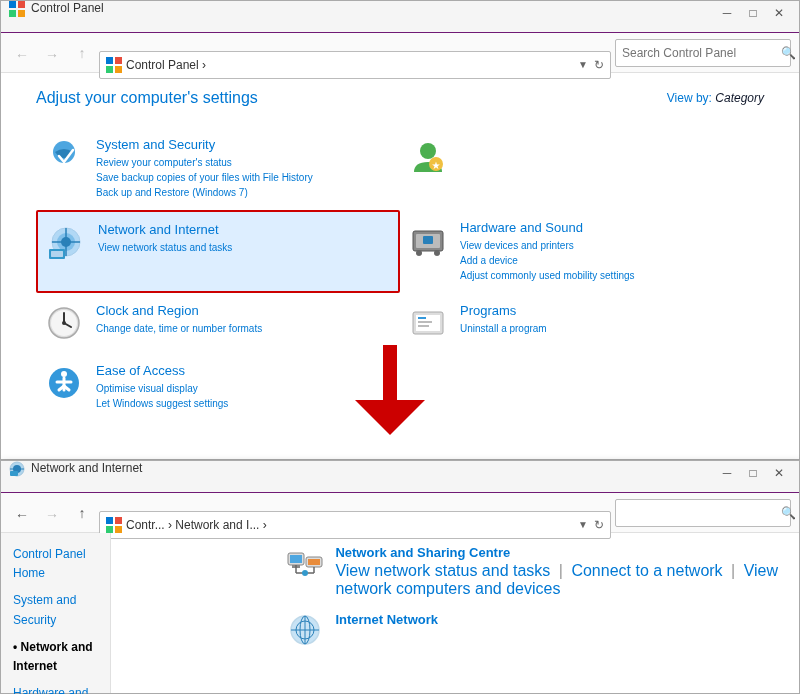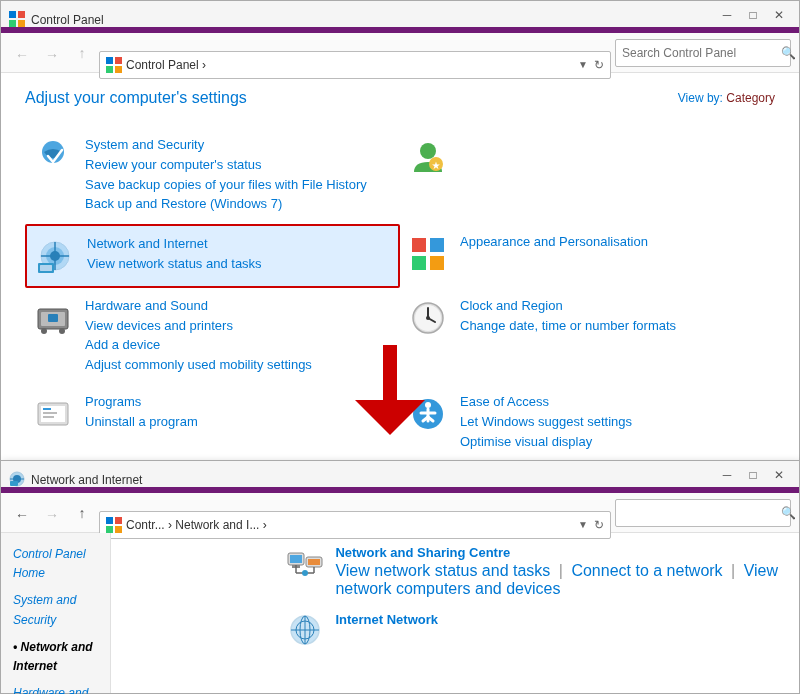--- a/index.html
+++ b/index.html
@@ -8,23 +8,23 @@
     
     .window {
       background: #fff;
       border: 1px solid #aaa;
       box-shadow: 2px 2px 8px rgba(0,0,0,0.2);
       position: absolute;
     }
 
     .title-bar {
       background: #f5f5f5;
-      border-bottom: 6px solid #701a75;
-      display: flex;
-      align-items: flex-end;
+      border-bottom: 1px solid #701a75;
+      display: flex;
+      align-items: flex-start;
       height: 32px;
       padding: 0 8px;
       gap: 6px;
     }
     .title-bar-icon { width: 16px; height: 16px; }
     .title-bar-text { flex: 1; font-size: 12px; color: #333; }
     .title-bar-controls { display: flex; gap: 2px; }
     .title-bar-btn {
       width: 24px; height: 24px; border: none; background: transparent;
       cursor: pointer; font-size: 12px; color: #555;
@@ -82,21 +82,21 @@
       background: transparent;
     }
     .search-icon-btn { color: #666; font-size: 12px; cursor: pointer; }
 
     
     .main-window {
       top: 0; left: 0; width: 800px; height: 460px;
     }
 
     .content-area {
-      padding: 16px 24px;
+      padding: 16px 35px;
       background: #fff;
     }
     .page-header {
       display: flex;
       justify-content: space-between;
       align-items: center;
       margin-bottom: 20px;
     }
     .page-title { color: #0078d4; font-size: 16px; font-weight: normal; }
     .view-by { font-size: 12px; color: #333; }
@@ -115,21 +115,21 @@
       cursor: pointer;
       border-radius: 2px;
     }
     .category-item.highlighted {
       background: #ddeeff;
       border: 2px solid #cc0000;
     }
     .cat-icon { width: 40px; height: 40px; flex-shrink: 0; display: flex; align-items: center; justify-content: center; }
     .cat-content {}
     .cat-title { color: #0078d4; font-size: 13px; font-weight: 500; margin-bottom: 3px; }
-    .cat-link { color: #0078d4; font-size: 13px; display: block; line-height: 1.5; text-decoration: none; cursor: pointer; }
+    .cat-link { color: #0078d4; font-size: 10px; display: block; line-height: 1.5; text-decoration: none; cursor: pointer; }
 
     
     .arrow-overlay {
       position: absolute;
       left: 350px;
       top: 340px;
       z-index: 100;
     }
 
     
@@ -144,21 +144,20 @@
       padding: 8px 0;
       float: left;
       height: 100%;
     }
     .sidebar-item {
       padding: 4px 12px;
       font-size: 12px;
       color: #0078d4;
       cursor: pointer;
       line-height: 1.6;
-      font-style: italic;
     }
     .sidebar-item.active { font-weight: bold; color: #000; }
     .sidebar-item.active::before { content: '• '; }
 
     .main-content {
       margin-left: 160px;
       padding: 12px 16px;
     }
 
     .content-item {
@@ -217,21 +216,21 @@
       <input class="search-input" type="text" placeholder="Search Control Panel" style="">
       <span class="search-icon-btn">🔍</span>
     </div>
   </div>
 
   <div class="content-area">
     <div class="page-header">
       <span class="page-title">Adjust your computer's settings</span>
       <span class="view-by">
         <span>View by:</span>
-        <span style="color:#7f1d1d;cursor:pointer;">Category</span>
+        <span style="color:#0f172a;cursor:pointer;font-style:italic;">Category</span>
       </span>
     </div>
 
     <div class="categories-grid">
 
       <div class="category-item">
         <div class="cat-icon">
           <svg width="38" height="38" viewBox="0 0 38 38">
             <ellipse cx="19" cy="14" rx="11" ry="11" fill="#4da6e0"></ellipse>
             <path d="M10 14 Q19 26 28 14 Q19 8 10 14Z" fill="#2980b9"></path>
@@ -269,33 +268,20 @@
             <rect x="4" y="28" width="12" height="6" fill="#fff" rx="1"></rect>
             <rect x="4" y="28" width="12" height="6" fill="#66aadd" opacity="0.5" rx="1"></rect>
           </svg>
         </div>
         <div class="cat-content">
           <div class="cat-title">Network and Internet</div>
           <span class="cat-link">View network status and tasks</span>
         </div>
       </div>
 
-      <div class="category-item">
-        <div class="cat-icon">
-          <svg width="38" height="38" viewBox="0 0 38 38">
-            <rect x="3" y="3" width="14" height="14" fill="#e74c3c"></rect>
-            <rect x="21" y="3" width="14" height="14" fill="#3498db"></rect>
-            <rect x="3" y="21" width="14" height="14" fill="#2ecc71"></rect>
-            <rect x="21" y="21" width="14" height="14" fill="#f39c12"></rect>
-          </svg>
-        </div>
-        <div class="cat-content">
-          <div class="cat-title">Appearance and Personalisation</div>
-        </div>
-      </div>
 
       <div class="category-item">
         <div class="cat-icon">
           <svg width="38" height="38" viewBox="0 0 38 38">
             <rect x="4" y="10" width="30" height="20" rx="2" fill="#888" stroke="#555" stroke-width="1"></rect>
             <rect x="7" y="13" width="24" height="14" rx="1" fill="#bbb"></rect>
             <circle cx="10" cy="32" r="3" fill="#666"></circle>
             <circle cx="28" cy="32" r="3" fill="#666"></circle>
             <rect x="14" y="15" width="10" height="8" fill="#2980b9" rx="1"></rect>
           </svg>
@@ -346,22 +332,22 @@
             <circle cx="19" cy="19" r="15" fill="#3498db"></circle>
             <circle cx="19" cy="10" r="3" fill="white"></circle>
             <line x1="19" y1="14" x2="19" y2="26" stroke="white" stroke-width="3" stroke-linecap="round"></line>
             <line x1="12" y1="18" x2="26" y2="18" stroke="white" stroke-width="3" stroke-linecap="round"></line>
             <line x1="14" y1="26" x2="19" y2="22" stroke="white" stroke-width="3" stroke-linecap="round"></line>
             <line x1="24" y1="26" x2="19" y2="22" stroke="white" stroke-width="3" stroke-linecap="round"></line>
           </svg>
         </div>
         <div class="cat-content">
           <div class="cat-title">Ease of Access</div>
+          <span class="cat-link">Optimise visual display</span>
           <span class="cat-link">Let Windows suggest settings</span>
-          <span class="cat-link">Optimise visual display</span>
         </div>
       </div>
     </div>
   </div>
 </div>
 
 <div class="arrow-overlay">
   <svg width="80" height="100" viewBox="0 0 80 100">
     <line x1="40" y1="5" x2="40" y2="65" stroke="#cc0000" stroke-width="14"></line>
     <polygon points="5,60 75,60 40,95" fill="#cc0000"></polygon>

